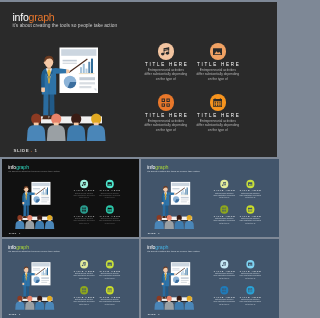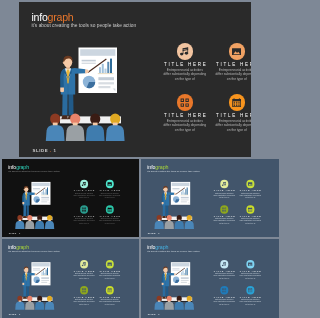--- a/index.html
+++ b/index.html
@@ -1,19 +1,19 @@
 <!DOCTYPE html>
 <html><head>
 <meta charset="utf-8">
 <style>
 html,body{margin:0;padding:0;}
 body{width:281px;height:318px;background:#7e8896;font-family:"Liberation Sans",sans-serif;overflow:hidden;}
 .wrap{position:relative;width:281px;height:318px;background:#7e8896;}
 .slide{position:absolute;overflow:hidden;}
-#slide-main{left:19px;top:2px;width:232px;height:155px;}
+#slide-main{left:0;top:2px;width:277px;height:155px;}
 #slide-t1{left:2px;top:159px;width:137px;height:78px;}
 #slide-t2{left:140.5px;top:159px;width:138.5px;height:78px;}
 #slide-t3{left:2px;top:239px;width:137px;height:79px;}
 #slide-t4{left:140.5px;top:239px;width:138.5px;height:79px;}
 .inner{position:absolute;left:0;top:0;transform-origin:0 0;width:277px;height:155px;}
 .hdr{position:absolute;left:12.5px;top:9.5px;}
 .logo{font-size:10.6px;font-weight:400;letter-spacing:-0.25px;line-height:11px;}
 .sub{font-size:4.8px;line-height:6px;margin-top:0.5px;letter-spacing:0.02px;}
 .item{position:absolute;width:62px;}
 .circ{width:16.5px;height:16.5px;border-radius:50%;margin:0 auto;display:flex;align-items:center;justify-content:center;}

